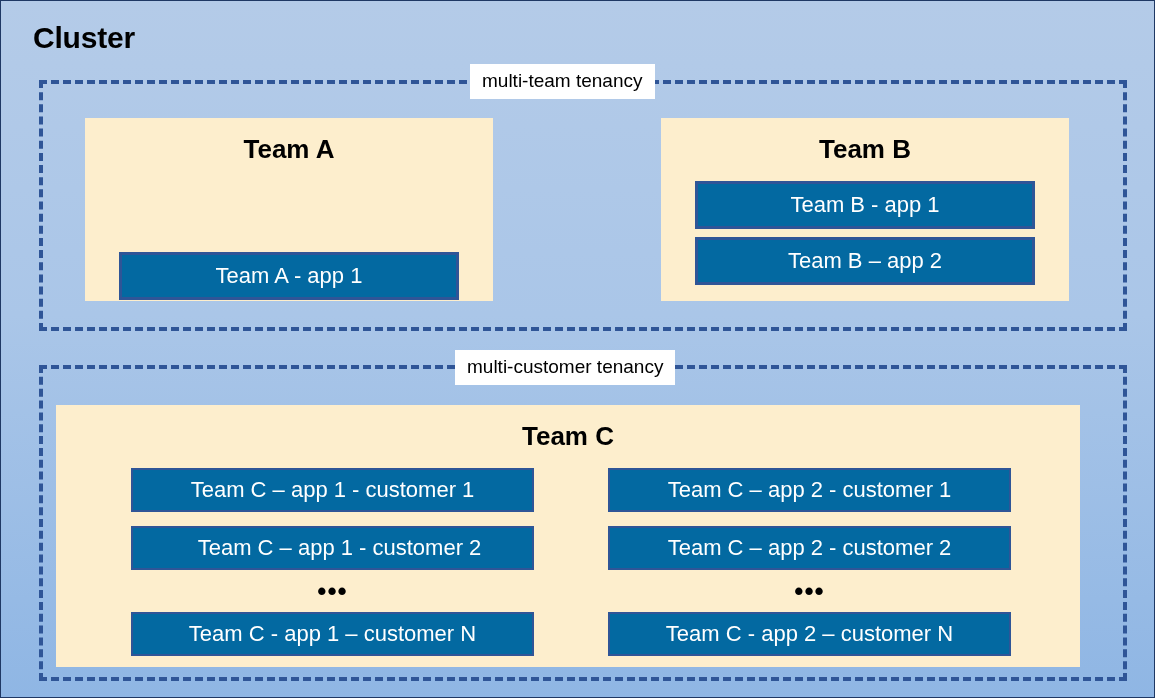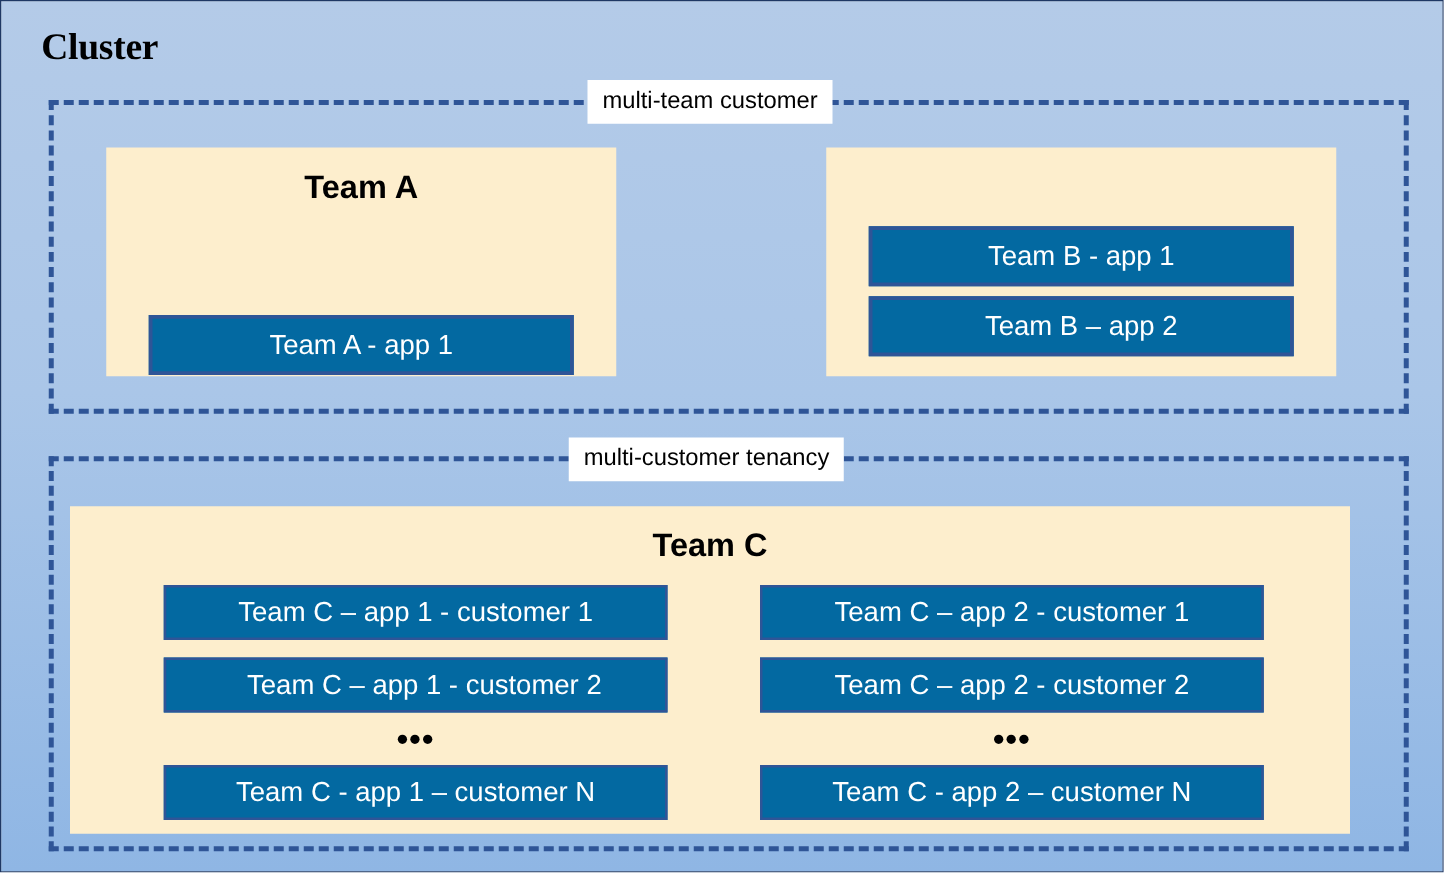--- a/index.html
+++ b/index.html
@@ -25,21 +25,20 @@
   .cluster-title {
     position: absolute;
     left: 32px;
     top: 18px;
     font-size: 30px;
     font-weight: bold;
     color: #000000;
     letter-spacing: -0.2px;
     line-height: 38px;
     white-space: nowrap;
-    font-family: Liberation Serif, serif;
   }
 
   
   .tenancy {
     position: absolute;
     box-sizing: border-box;
     border: 4px dashed #2f5597;
     background: transparent;
   }
   #tenancy-team {
@@ -162,28 +161,29 @@
 </style>
 </head>
 <body>
 
 <div id="canvas">
 
   <div class="cluster-title">Cluster</div>
 
   <div class="tenancy" id="tenancy-team"></div>
 
-  <div class="tenancy-label" id="label-multi-team">multi-team customer</div>
+  <div class="tenancy-label" id="label-multi-team">multi-team tenancy</div>
 
   <div class="team-panel" id="panel-team-a">
     <div class="team-heading">Team A</div>
     <div class="app-box" id="app-a1">Team A - app 1</div>
   </div>
 
   <div class="team-panel" id="panel-team-b">
+    <div class="team-heading">Team B</div>
     <div class="app-box" id="app-b1">Team B - app 1</div>
     <div class="app-box" id="app-b2">Team B – app 2</div>
   </div>
 
   <div class="tenancy" id="tenancy-customer"></div>
 
   <div class="tenancy-label" id="label-multi-customer">multi-customer tenancy</div>
 
   <div class="team-panel" id="panel-team-c">
     <div class="team-heading">Team C</div>

